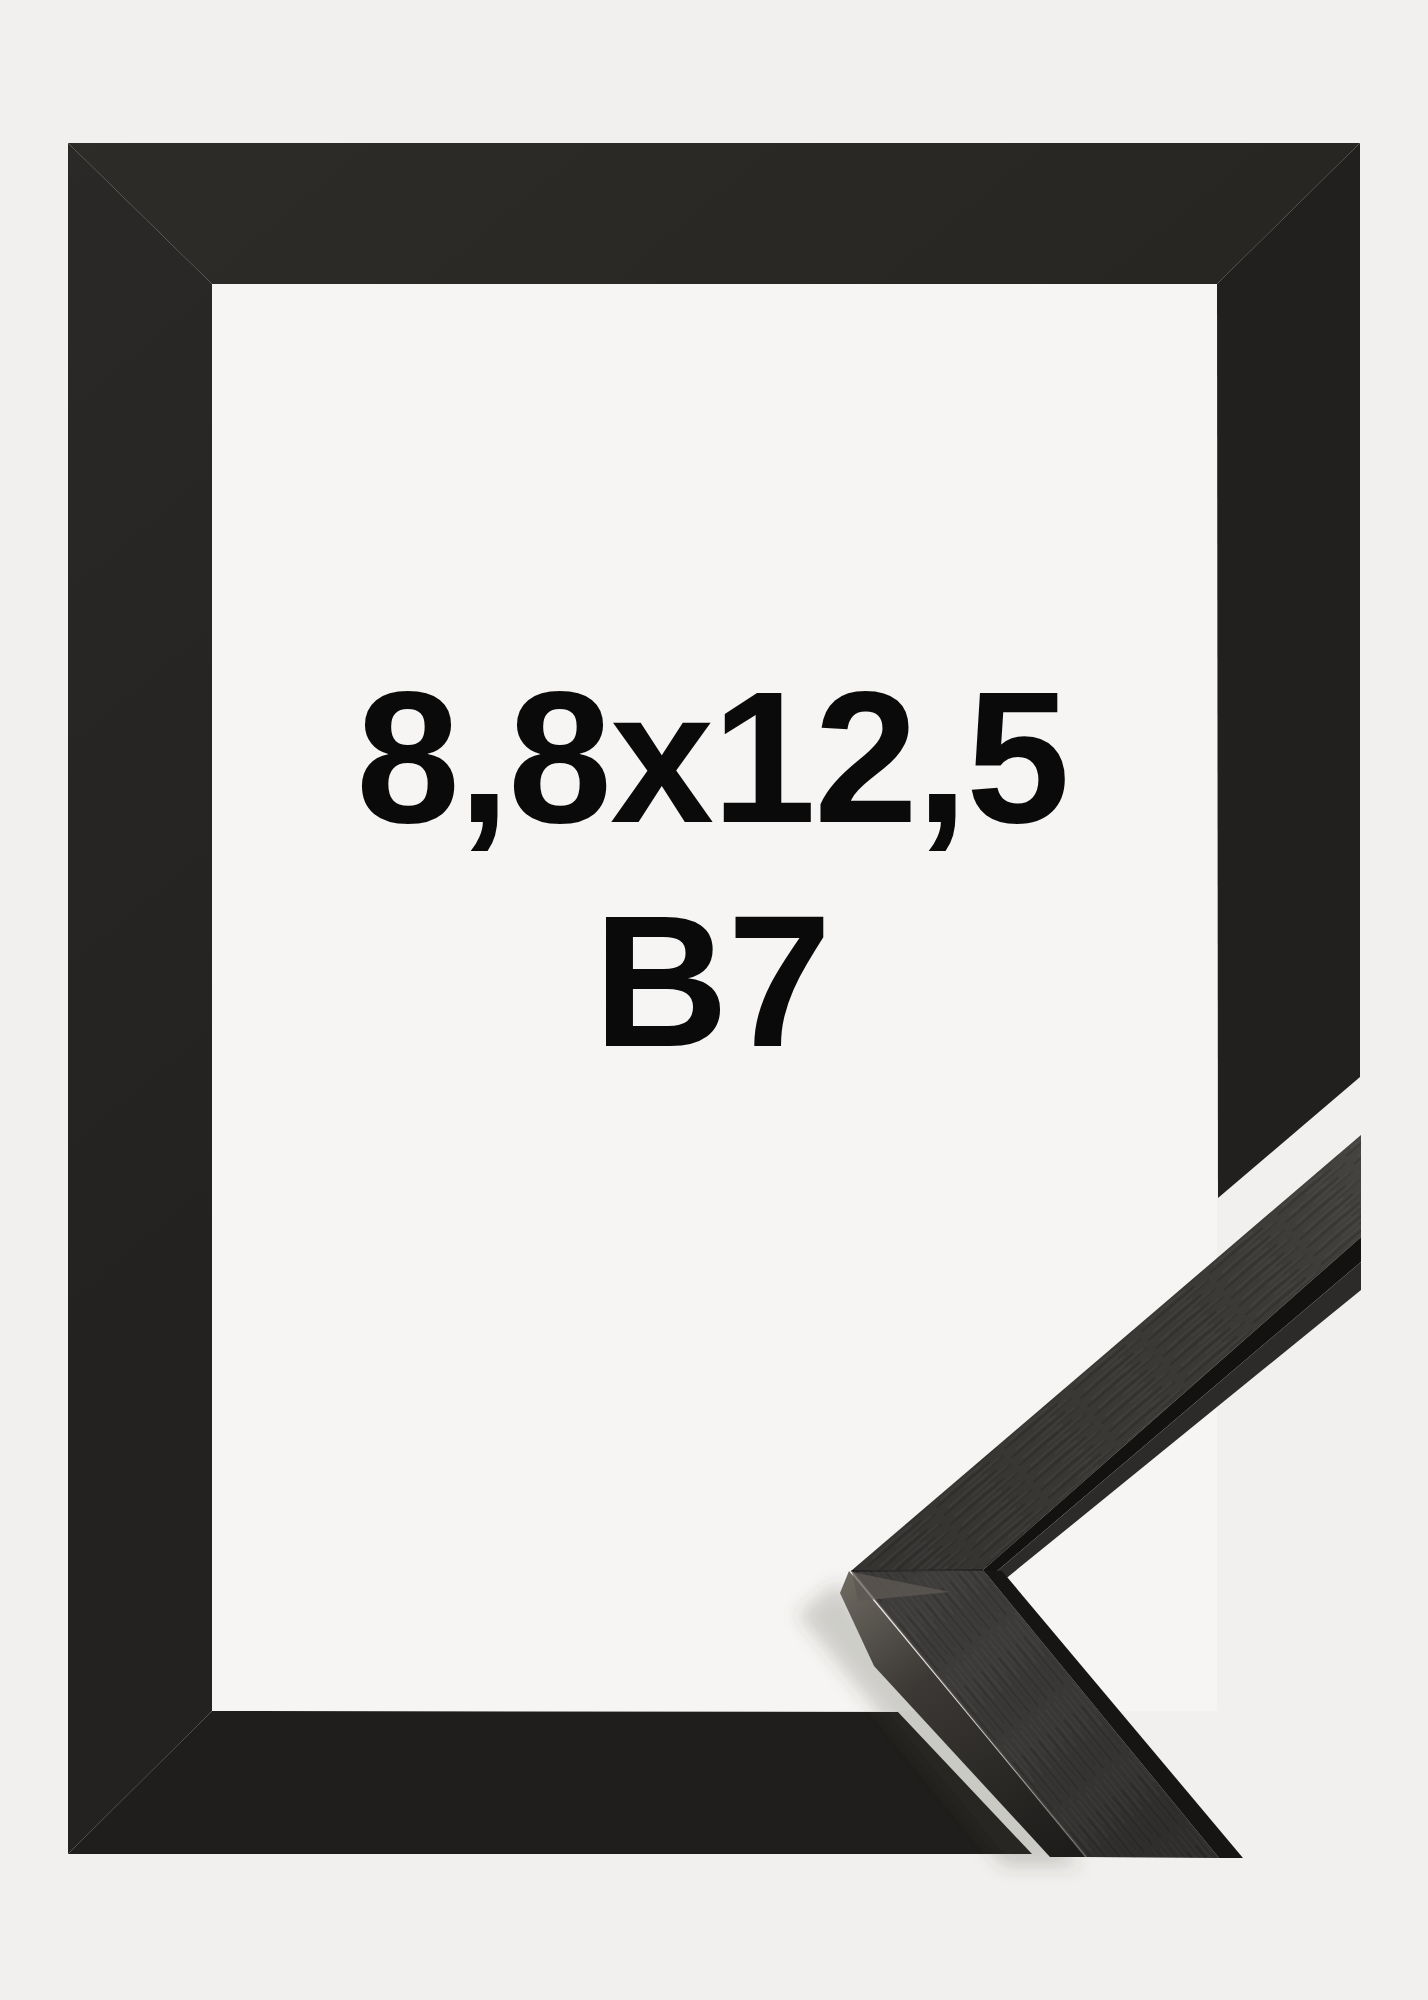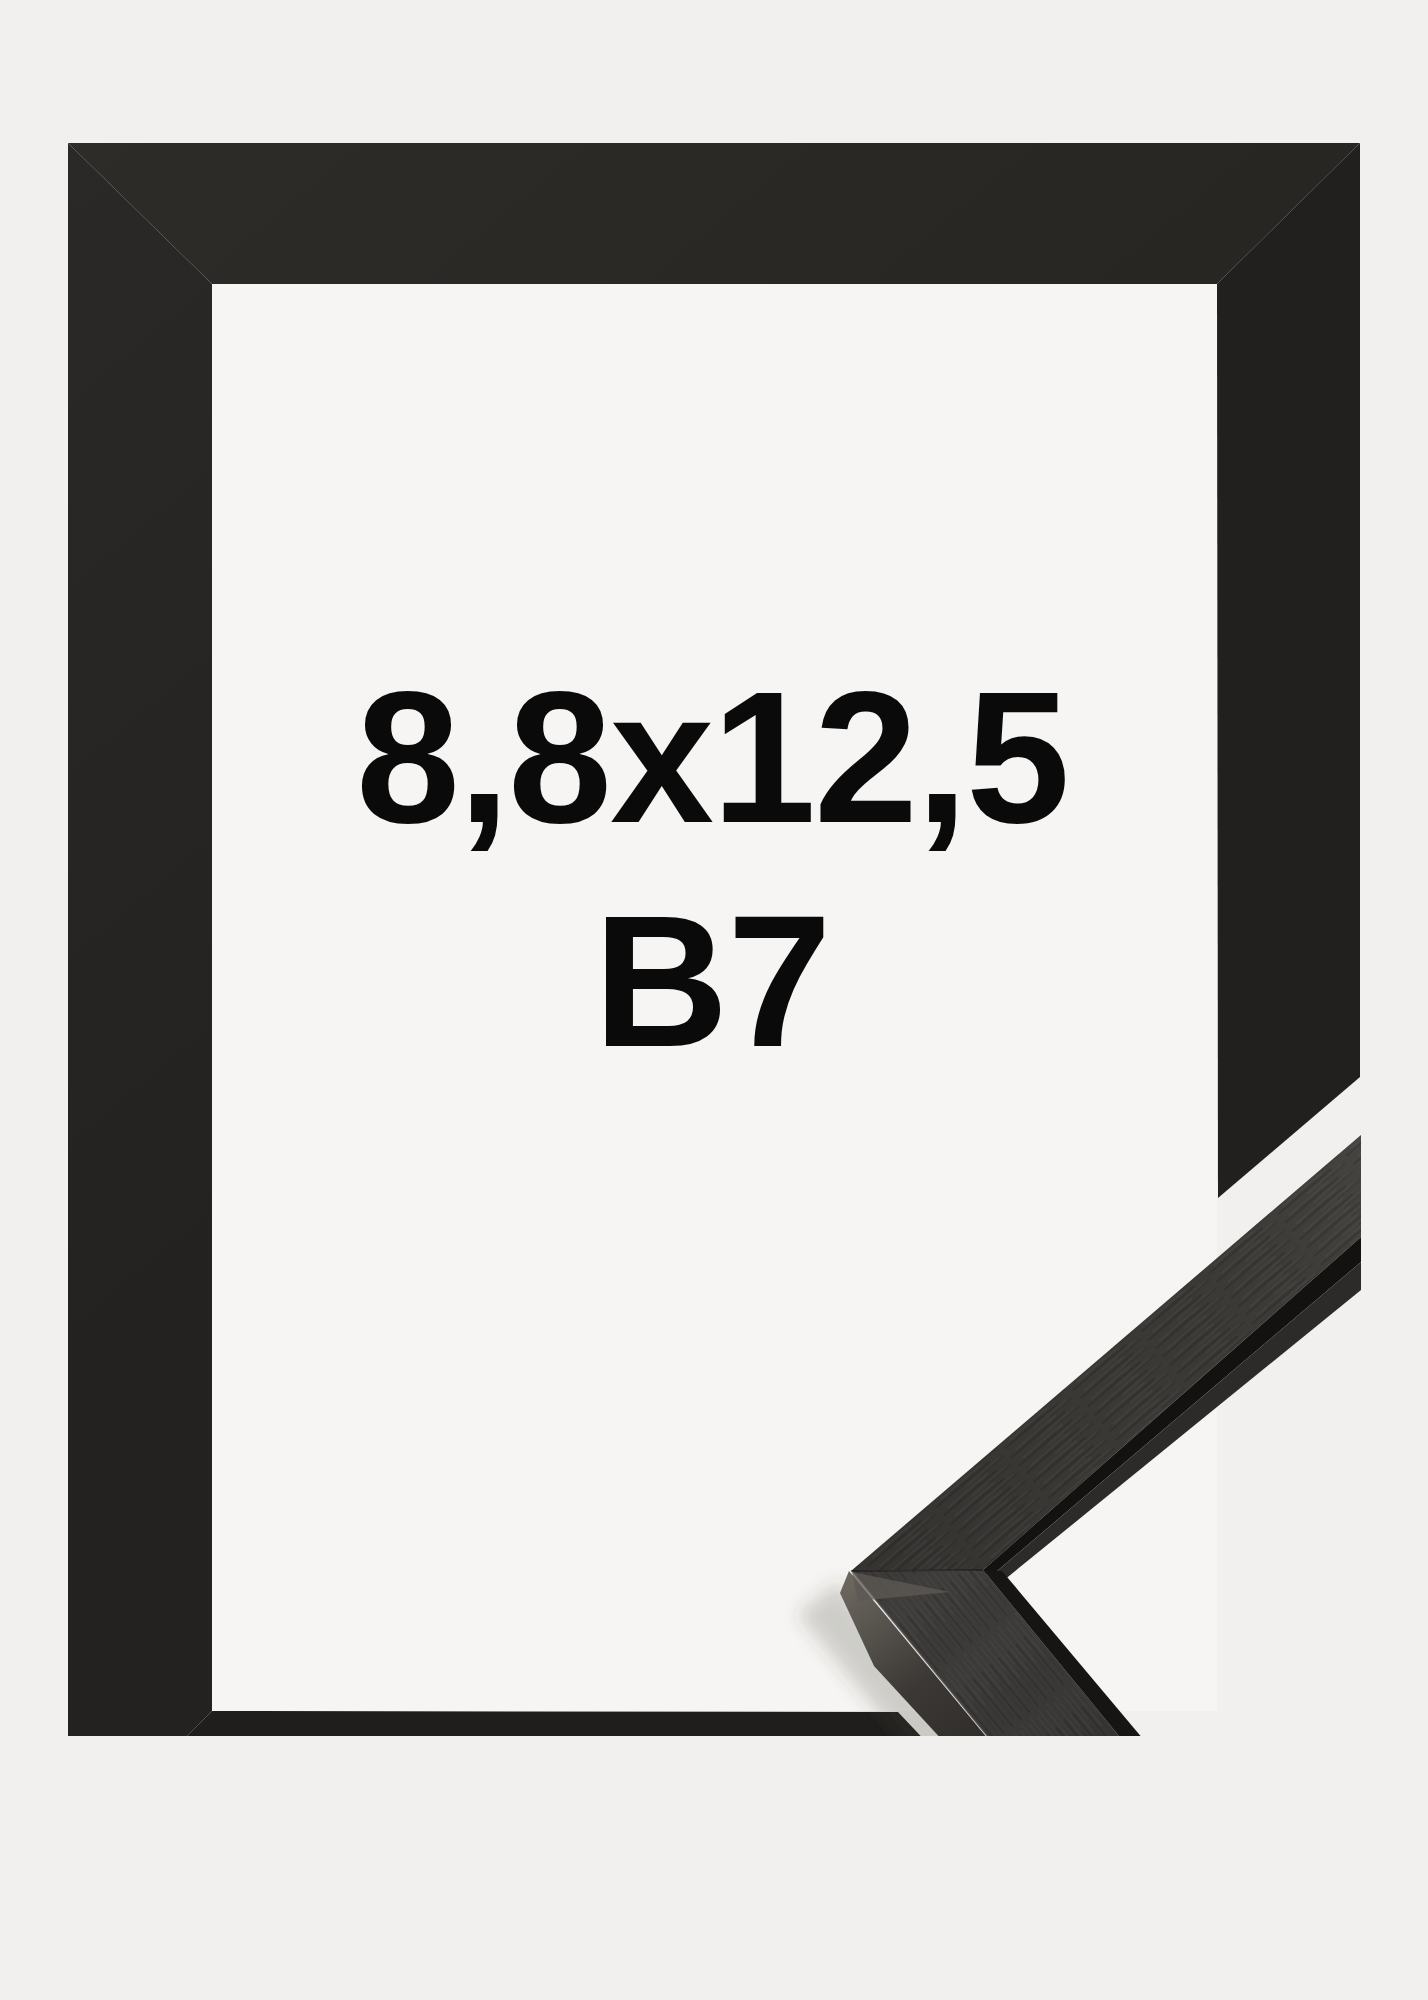--- a/index.html
+++ b/index.html
@@ -4,21 +4,21 @@
 <style>
   html, body {
     margin: 0;
     padding: 0;
     background: #f1f0ee;
     font-family: "Liberation Sans", sans-serif;
   }
   .stage {
     position: relative;
     width: 1428px;
-    height: 1736px;
+    height: 2000px;
     margin: 0 auto;
     overflow: hidden;
     background: #f1f0ee;
   }
   .stage svg {
     display: block;
     width: 1428px;
     height: 2000px;
   }
   .size-text {

